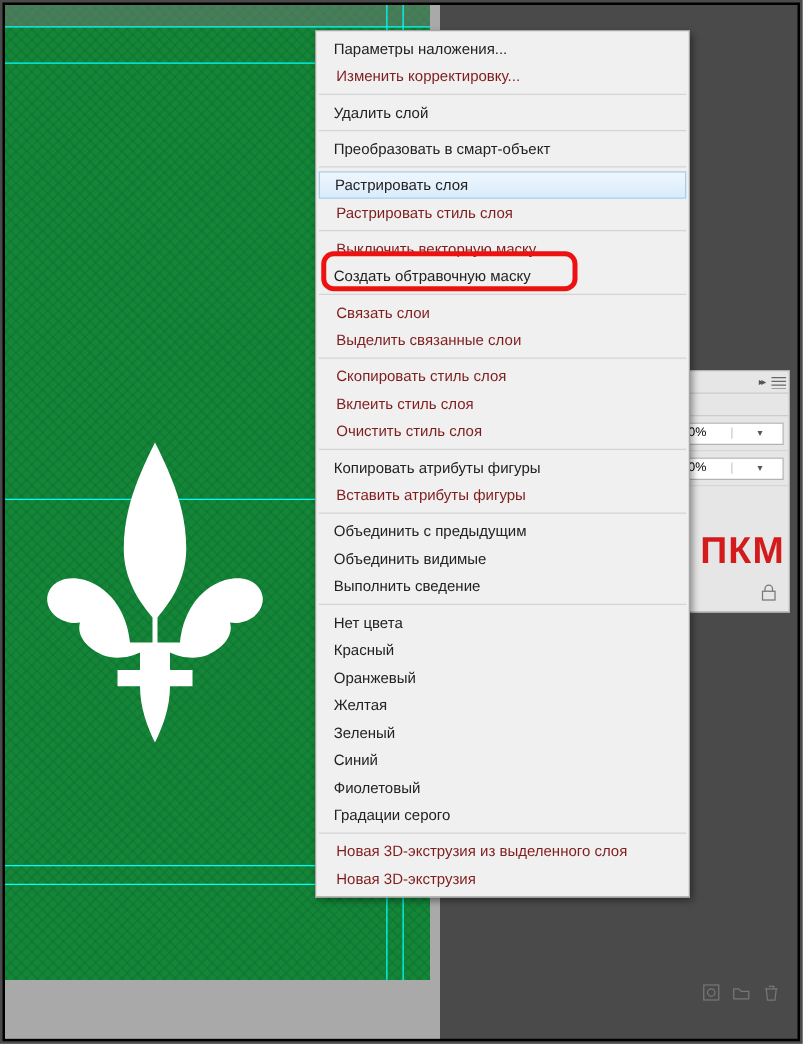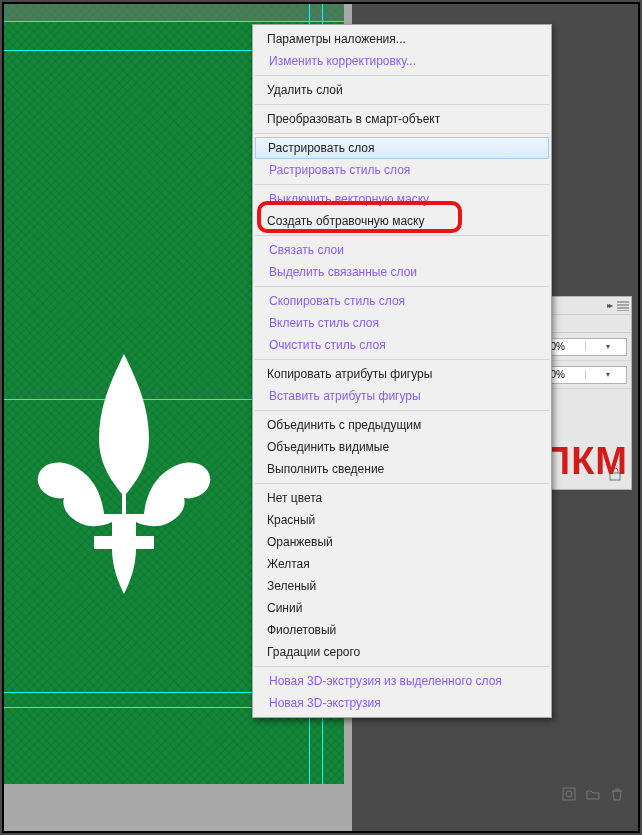--- a/index.html
+++ b/index.html
@@ -94,41 +94,40 @@
   .icon-row {
     position: absolute;
     bottom: 30px; right: 8px;
     display: flex; gap: 10px;
     color: #666;
   }
   .icon-row svg { width: 14px; height: 14px; }
   .pkm-label {
     position: absolute;
     right: 10px; top: 420px;
-    font-size: 38px;
+    font-size: 30px;
     font-weight: 700;
     color: #d31b1b;
     letter-spacing: 1px;
-    margin-top: 16px;
   }
   .context-menu {
     position: absolute;
     left: 248px; top: 20px;
     width: 300px;
     background: #f0f0f0;
     border: 1px solid #a6a6a6;
     box-shadow: 2px 3px 6px rgba(0,0,0,0.45);
     padding: 3px 0;
   }
   .menu-item {
     padding: 4px 14px;
     color: #222;
     white-space: nowrap;
   }
-  .menu-item.disabled { color: #8b5cf6; padding-left: 16px; }
+  .menu-item.disabled { color: #7f1d1d; padding-left: 16px; }
   .menu-item.highlight {
     background: linear-gradient(#eef6fd, #d9ecfb);
     border: 1px solid #a6cdec;
     margin: 0 2px;
     padding: 3px 12px;
   }
   .menu-sep {
     height: 1px;
     background: #d4d4d4;
     margin: 3px 2px;

